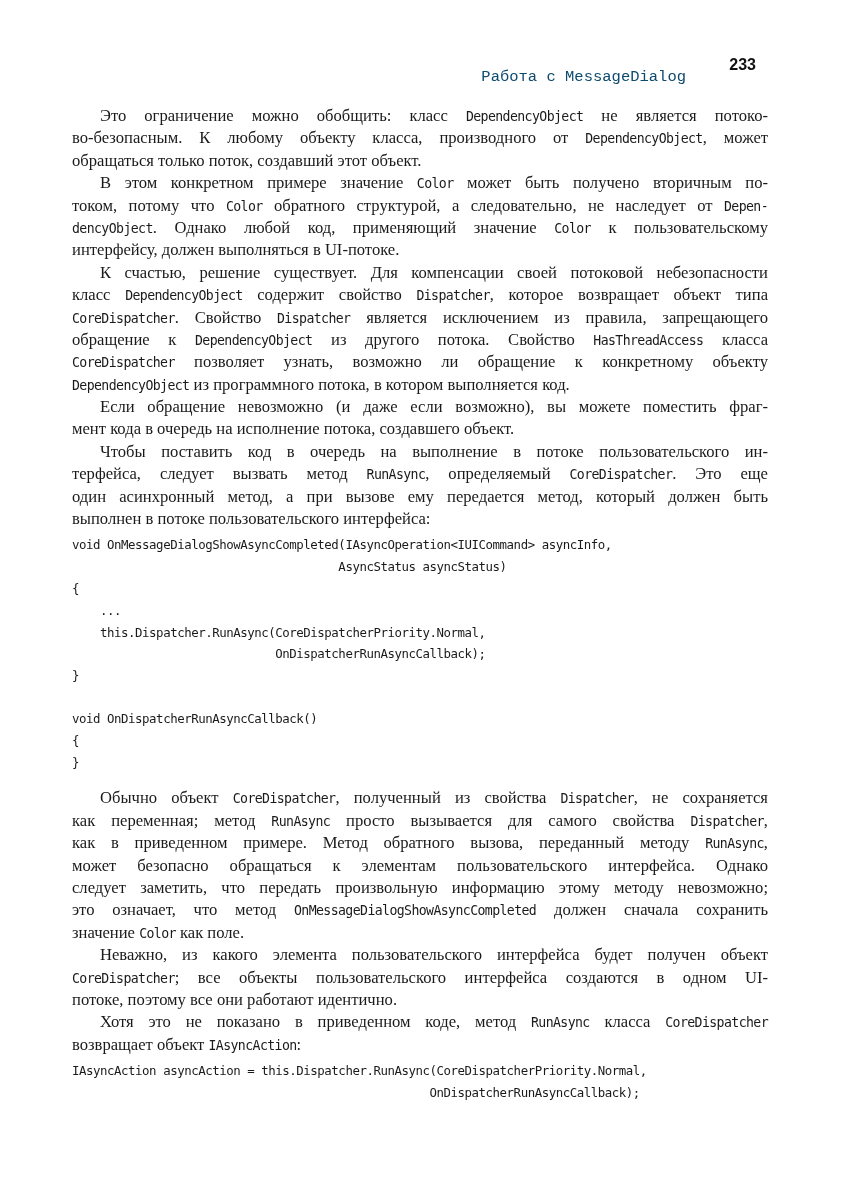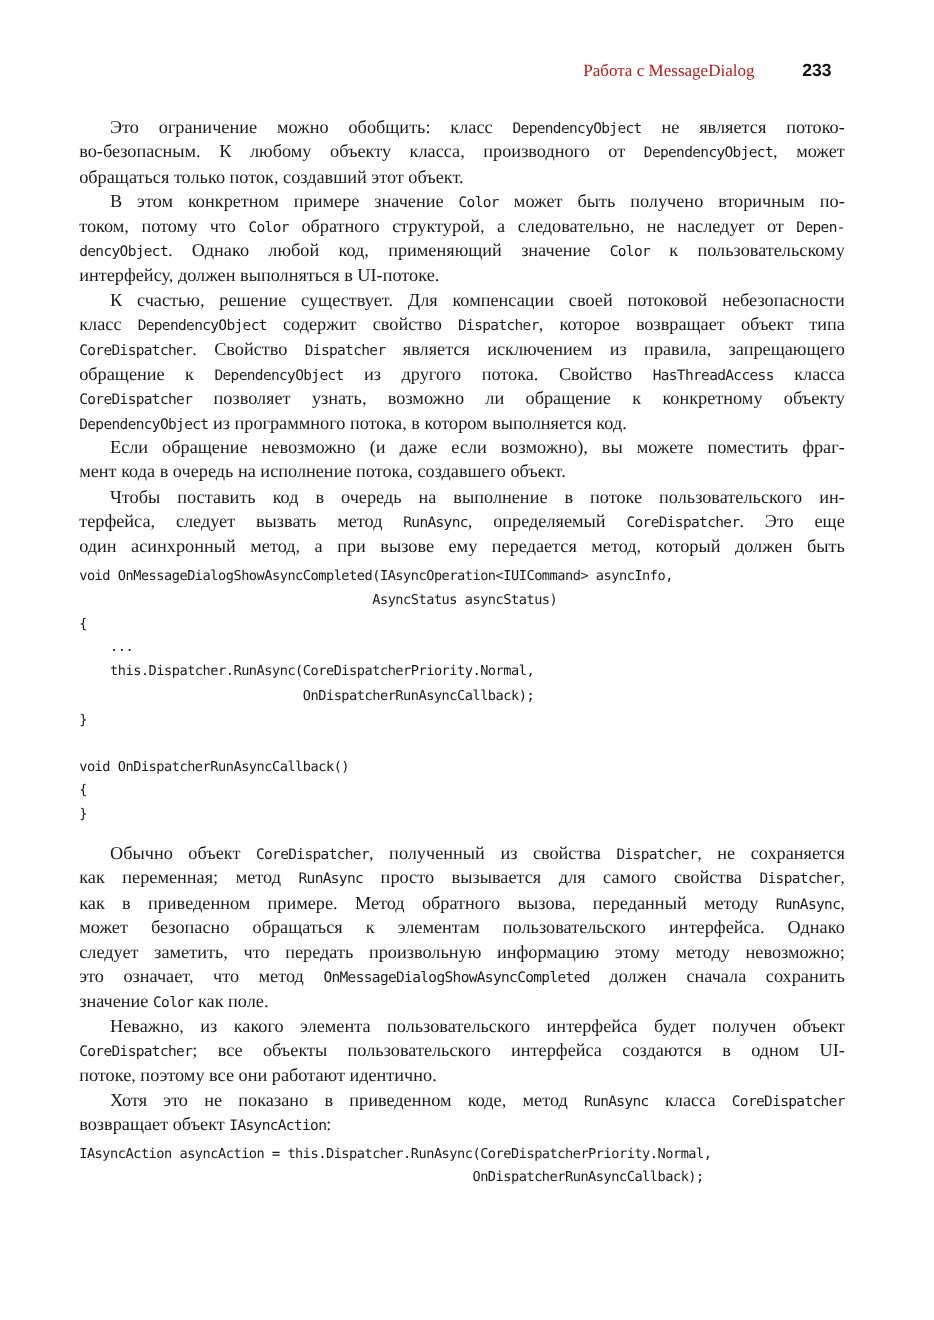--- a/index.html
+++ b/index.html
@@ -1,18 +1,18 @@
 <!DOCTYPE html>
 <html><head>
 <meta charset="utf-8">
 <style>
   html, body { margin: 0; padding: 0; background: #ffffff; }
   body { width: 849px; height: 1200px; position: relative; overflow: hidden; color: #1a1a1a; }
   .header { position: absolute; top: 56px; left: 0; width: 768px; height: 22px; }
-  .header .title { position: absolute; right: 82px; top: 0; font-family: Liberation Serif, serif; font-size: 15.5px; color: #b91c1c; }
+  .header .title { position: absolute; right: 82px; top: 12px; font-family: Liberation Mono, monospace; font-size: 15.5px; color: #0c4a6e; }
   .header .pagenum { position: absolute; right: 12px; top: 0; font-family: "Liberation Sans", sans-serif; font-size: 16px; font-weight: bold; color: #111; }
   .content { position: absolute; left: 72px; top: 101px; width: 696px; }
   .para { font-family: "Liberation Serif", serif; font-size: 16.6px; line-height: 30px; margin: 0; }
   .line { display: block; white-space: nowrap; text-align: justify; text-align-last: justify; height: 22.4px; }
   .line.last { text-align-last: left; }
   .line.indent { padding-left: 28px; }
   code, .mono { font-family: "DejaVu Sans Mono", monospace; font-size: 13.2px; letter-spacing: -0.6px; }
   .codeblock { font-family: "DejaVu Sans Mono", monospace; font-size: 12.4px; line-height: 21.8px; margin: 0; white-space: pre; letter-spacing: -0.45px; color: #1a1a1a; }
   .gap-code-before { height: 8px; }
   .gap-code-mid { height: 21px; }
@@ -47,20 +47,21 @@
       <span class="line last"><span class="mono">DependencyObject</span><span> из программного потока, в котором выполняется код.</span></span>
     </div>
   <div class="para">
       <span class="line indent"><span>Если обращение невозможно (и даже если возможно), вы можете поместить фраг-</span></span>
       <span class="line last"><span>мент кода в очередь на исполнение потока, создавшего объект.</span></span>
     </div>
   <div class="para">
       <span class="line indent"><span>Чтобы поставить код в очередь на выполнение в потоке пользовательского ин-</span></span>
       <span class="line"><span>терфейса, следует вызвать метод </span><span class="mono">RunAsync</span><span>, определяемый </span><span class="mono">CoreDispatcher</span><span>. Это еще</span></span>
       <span class="line"><span>один асинхронный метод, а при вызове ему передается метод, который должен быть</span></span>
+      <span class="line last"><span>выполнен в потоке пользовательского интерфейса:</span></span>
     </div>
   <div class="gap-code-before"></div>
   <div class="codeblock"><div>void OnMessageDialogShowAsyncCompleted(IAsyncOperation&lt;IUICommand&gt; asyncInfo,</div><div>                                      AsyncStatus asyncStatus)</div><div>{</div><div>    ...</div><div>    this.Dispatcher.RunAsync(CoreDispatcherPriority.Normal,</div><div>                             OnDispatcherRunAsyncCallback);</div><div>}</div></div>
   <div class="gap-code-mid"></div>
   <div class="codeblock"><div>void OnDispatcherRunAsyncCallback()</div><div>{</div><div>}</div></div>
   <div class="gap-code-after"></div>
   <div class="para">
       <span class="line indent"><span>Обычно объект </span><span class="mono">CoreDispatcher</span><span>, полученный из свойства </span><span class="mono">Dispatcher</span><span>, не сохраняется</span></span>
       <span class="line"><span>как переменная; метод </span><span class="mono">RunAsync</span><span> просто вызывается для самого свойства </span><span class="mono">Dispatcher</span><span>,</span></span>
       <span class="line"><span>как в приведенном примере. Метод обратного вызова, переданный методу </span><span class="mono">RunAsync</span><span>,</span></span>

